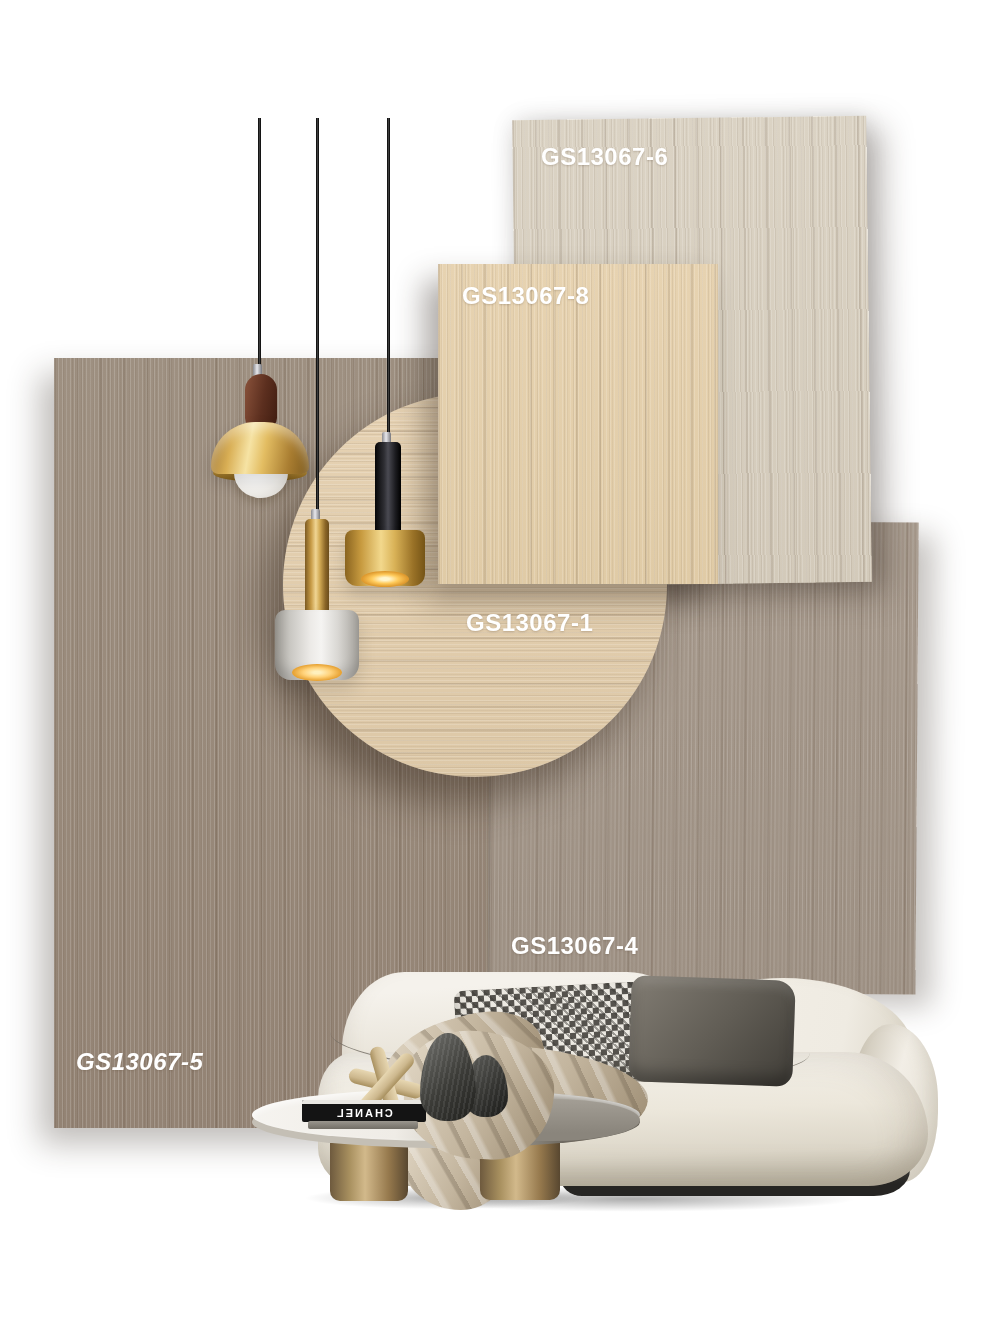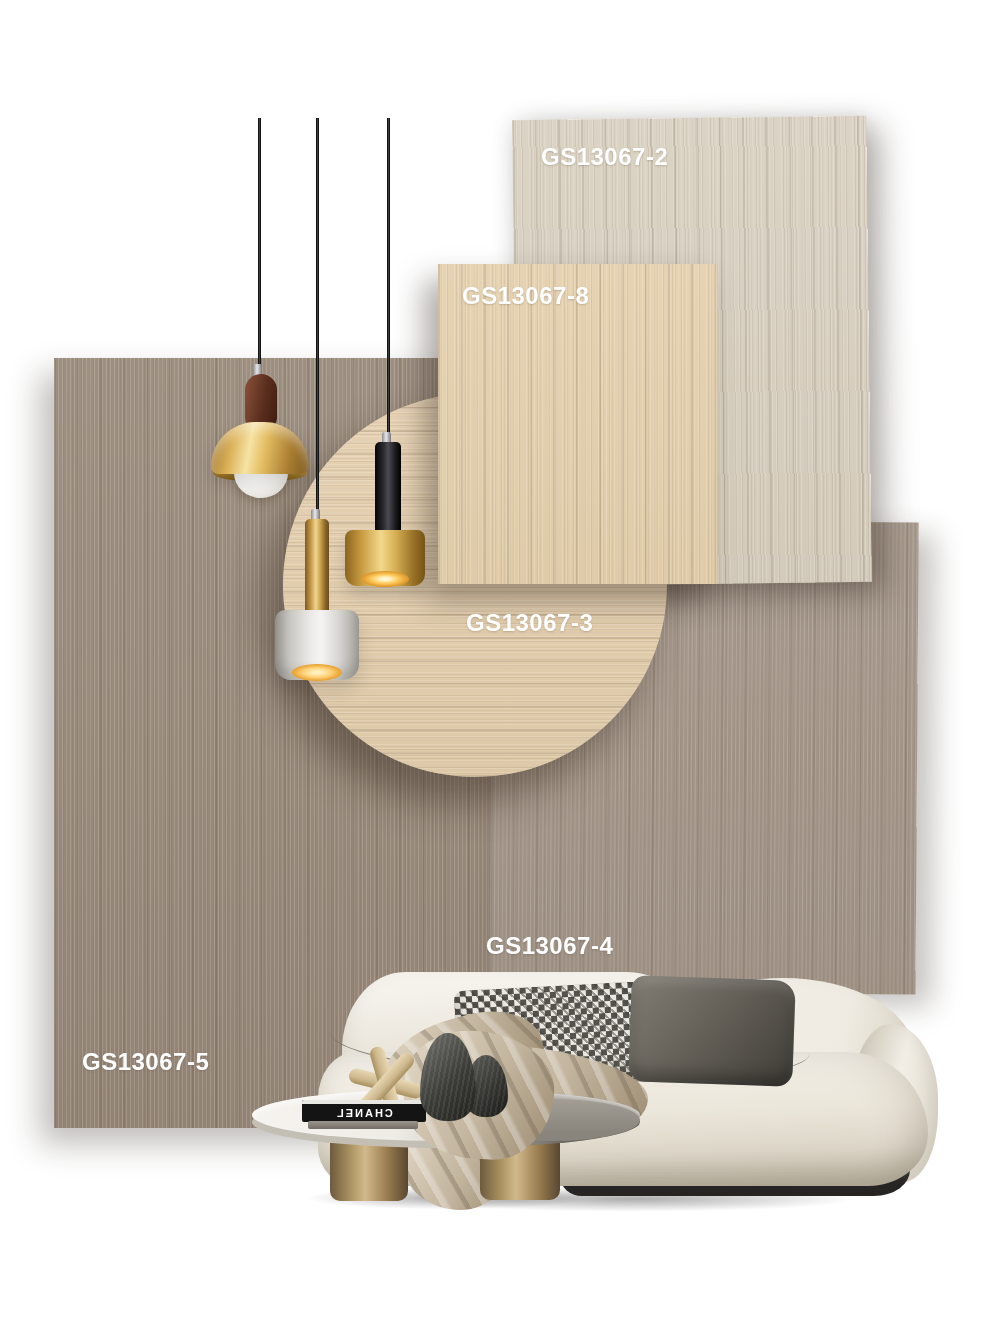--- a/index.html
+++ b/index.html
@@ -25,21 +25,21 @@
            box-shadow:14px 12px 32px rgba(45,35,25,.35),0 0 22px rgba(0,0,0,.10);
            transform:rotate(-.7deg);z-index:3;}
   .panel-3{left:283px;top:393px;width:384px;height:384px;border-radius:50%;--d:0deg;
            --c1:#e6d2b3;--c2:#ddc8a7;box-shadow:-18px 26px 38px rgba(45,32,20,.42);z-index:4;}
   .panel-2{left:438px;top:264px;width:280px;height:320px;--d:90deg;--c1:#e7d3b1;--c2:#e0cba6;
            box-shadow:-14px 16px 28px rgba(45,35,25,.38);z-index:5;}
 
   .swatch-label{position:absolute;z-index:9;color:#fff;font-weight:700;font-size:24px;
                 letter-spacing:.5px;white-space:nowrap;text-shadow:0 1px 2px rgba(90,70,50,.25);}
   .lbl-1{left:541px;top:143px;} .lbl-2{left:462px;top:282px;} .lbl-3{left:466px;top:609px;}
-  .lbl-4{left:486px;top:932px;} .lbl-5{left:82px;top:1048px;}
+  .lbl-4{left:511px;top:932px;} .lbl-5{left:76px;top:1048px;font-style:italic;}
 
   
   .lamps{left:0;top:0;width:1000px;height:800px;z-index:10;pointer-events:none;}
   .cord{width:2.5px;background:linear-gradient(90deg,#000,#3c3c3c,#000);top:118px;}
   .cord-a{left:258px;height:253px;} .cord-b{left:316px;height:397px;} .cord-c{left:387px;height:321px;}
   .connector{width:9px;height:12px;border-radius:2px;
              background:linear-gradient(90deg,#8a8a8e,#e8e8ec 45%,#77777c);}
   .conn-a{left:253px;top:364px;} .conn-b{left:311px;top:509px;} .conn-c{left:382px;top:432px;}
   .walnut{left:245px;top:374px;width:32px;height:54px;border-radius:16px 16px 10px 10px;
           background:linear-gradient(100deg,#824c36 10%,#5c2f1f 55%,#431f12 95%);}
@@ -156,23 +156,23 @@
 <body>
 
 <div class="canvas">
 
   <div class="wood panel-5"></div>
   <div class="wood panel-4"></div>
   <div class="wood panel-1"></div>
   <div class="wood panel-3"></div>
   <div class="wood panel-2"></div>
 
-  <span class="swatch-label lbl-1">GS13067-2</span>
+  <span class="swatch-label lbl-1">GS13067-6</span>
   <span class="swatch-label lbl-2">GS13067-8</span>
-  <span class="swatch-label lbl-3">GS13067-3</span>
+  <span class="swatch-label lbl-3">GS13067-1</span>
   <span class="swatch-label lbl-4">GS13067-4</span>
   <span class="swatch-label lbl-5">GS13067-5</span>
 
   <div class="lamps">
     <div class="cord cord-a"></div>
     <div class="cord cord-b"></div>
     <div class="cord cord-c"></div>
 
     <div class="connector conn-a"></div>
     <div class="walnut"></div>

